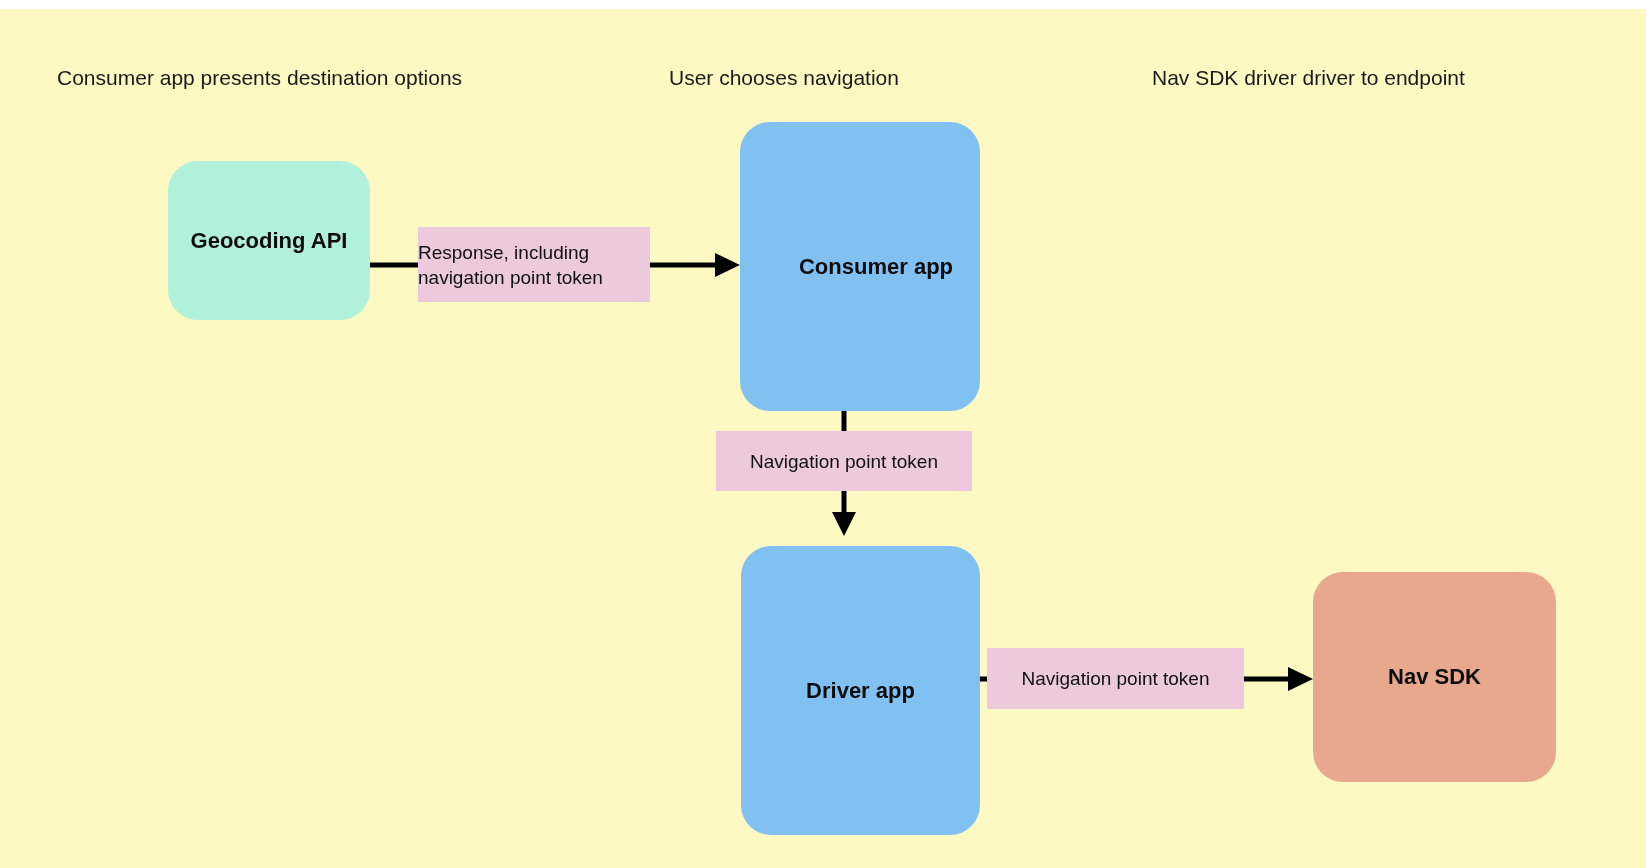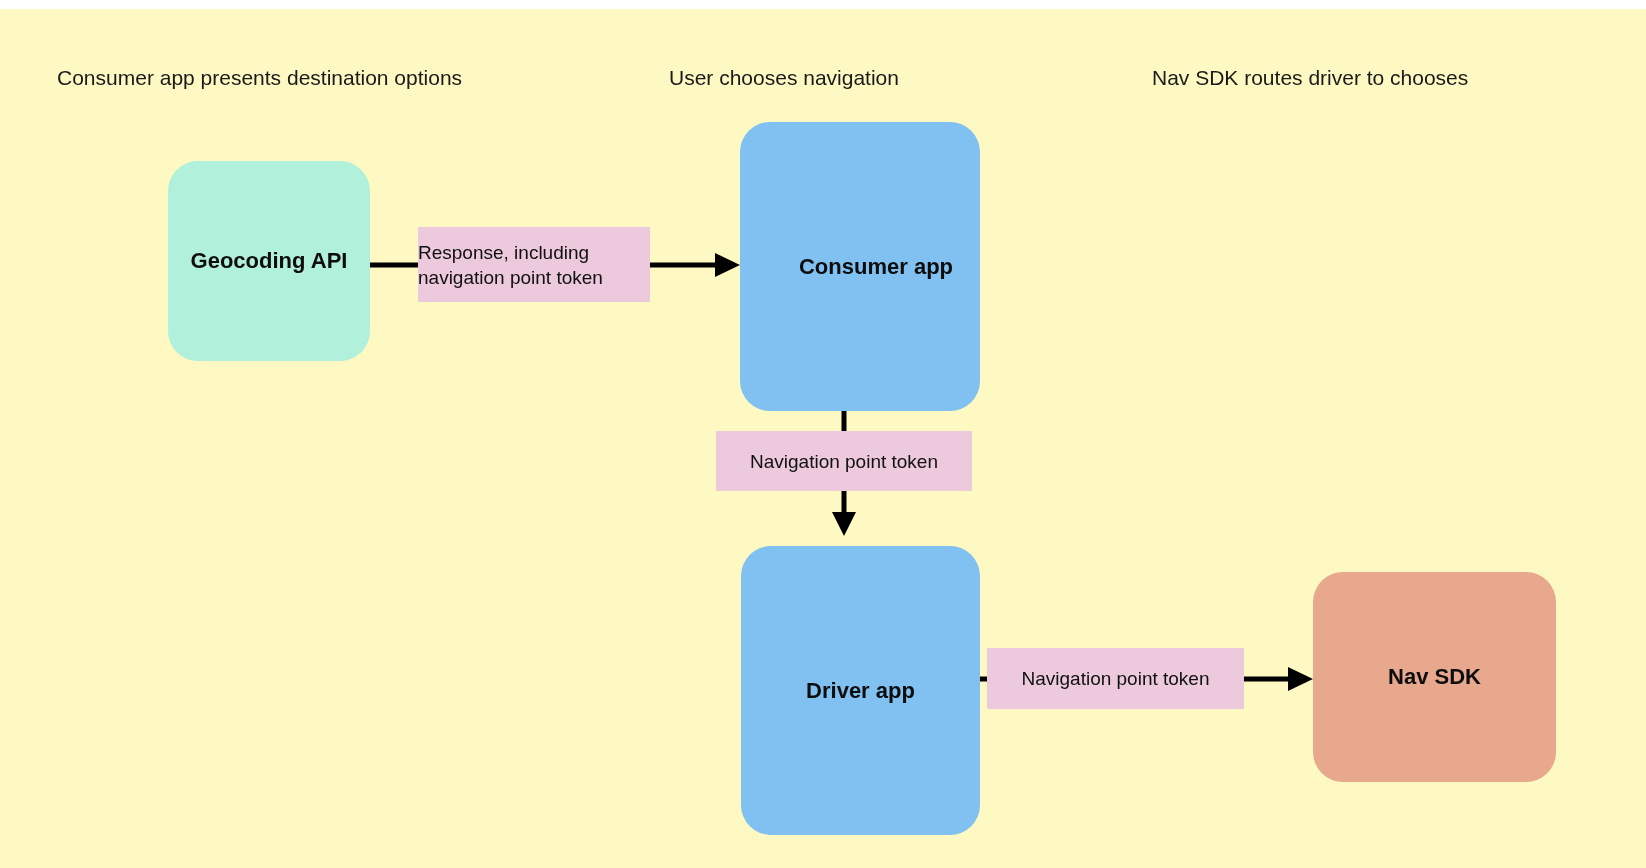--- a/index.html
+++ b/index.html
@@ -37,21 +37,21 @@
     display: flex;
     align-items: center;
     justify-content: center;
     text-align: center;
   }
   .node .node-label {
     font-size: 22px;
     font-weight: bold;
     color: #0d0d0d;
   }
-  .node.geocoding { left: 168px; top: 152px; width: 202px; height: 200px; }
+  .node.geocoding { left: 168px; top: 152px; width: 202px; height: 159px; }
   .node.consumer  { left: 740px; top: 113px; width: 208px; height: 289px; }
   .node.driver    { left: 741px; top: 537px; width: 239px; height: 289px; }
   .node.navsdk    { left: 1313px; top: 563px; width: 243px; height: 210px; }
 
   .edge-label {
     position: absolute;
     display: flex;
     align-items: center;
     justify-content: center;
     text-align: left;
@@ -72,21 +72,21 @@
     pointer-events: none;
   }
 </style>
 </head>
 <body>
 
 <div class="canvas">
 
   <div class="col-header h1">Consumer app presents destination options</div>
   <div class="col-header h2">User chooses navigation</div>
-  <div class="col-header h3">Nav SDK routes driver to chooses</div>
+  <div class="col-header h3">Nav SDK driver driver to endpoint</div>
 
   <svg class="arrow-layer" viewBox="0 0 1646 868" xmlns="http://www.w3.org/2000/svg">
 
     <line x1="368" y1="256" x2="420" y2="256" stroke="#000000" stroke-width="5"></line>
 
     <line x1="648" y1="256" x2="719" y2="256" stroke="#000000" stroke-width="5"></line>
     <polygon points="715,244 740,256 715,268" fill="#000000"></polygon>
 
     <line x1="844" y1="400" x2="844" y2="423" stroke="#000000" stroke-width="5"></line>
 

